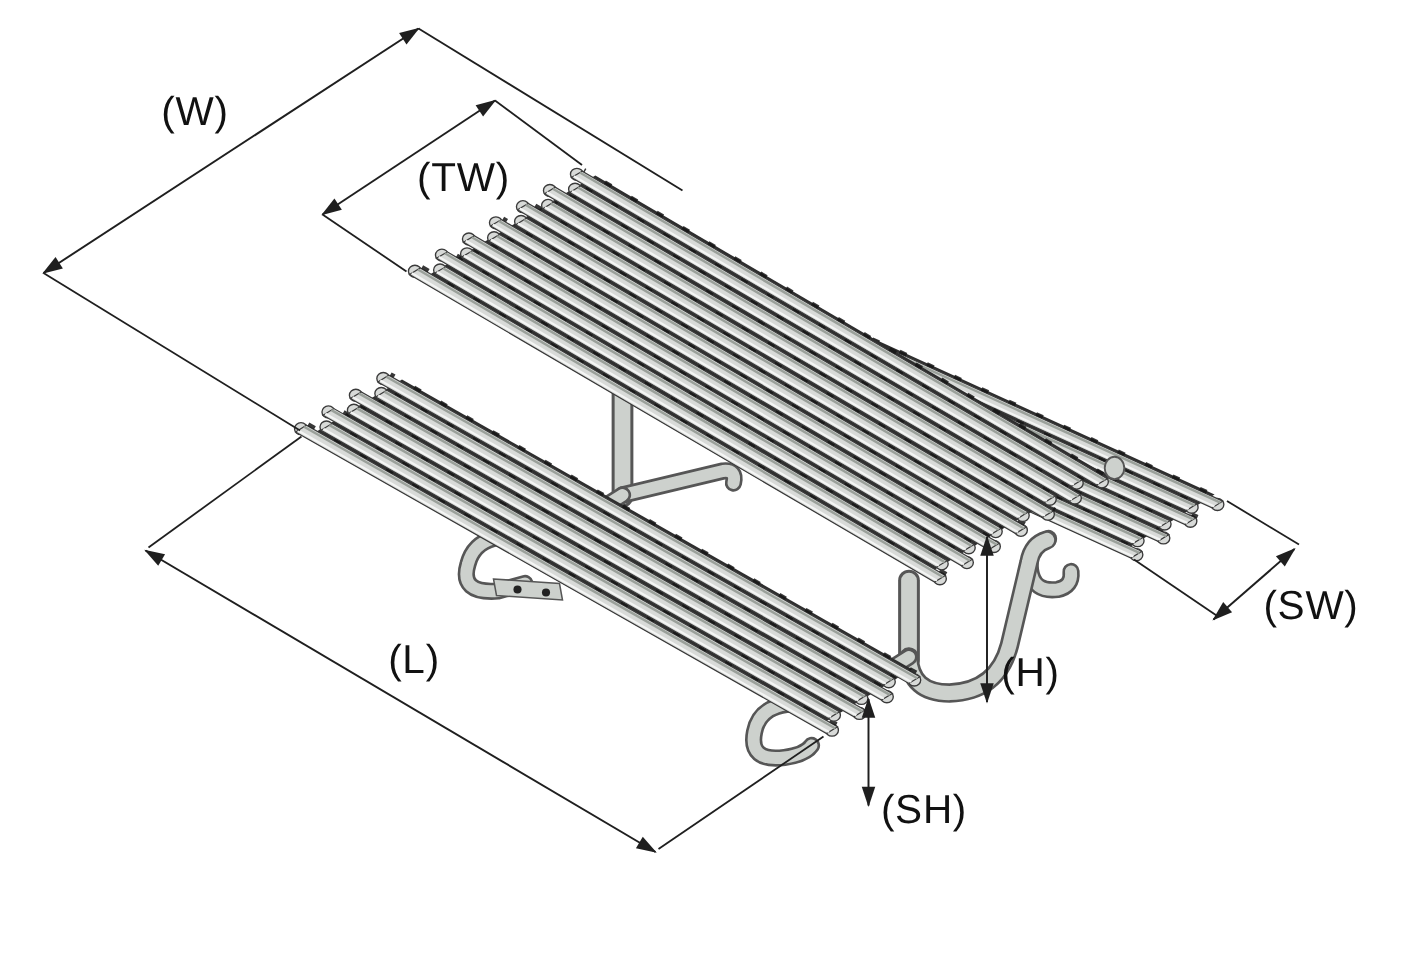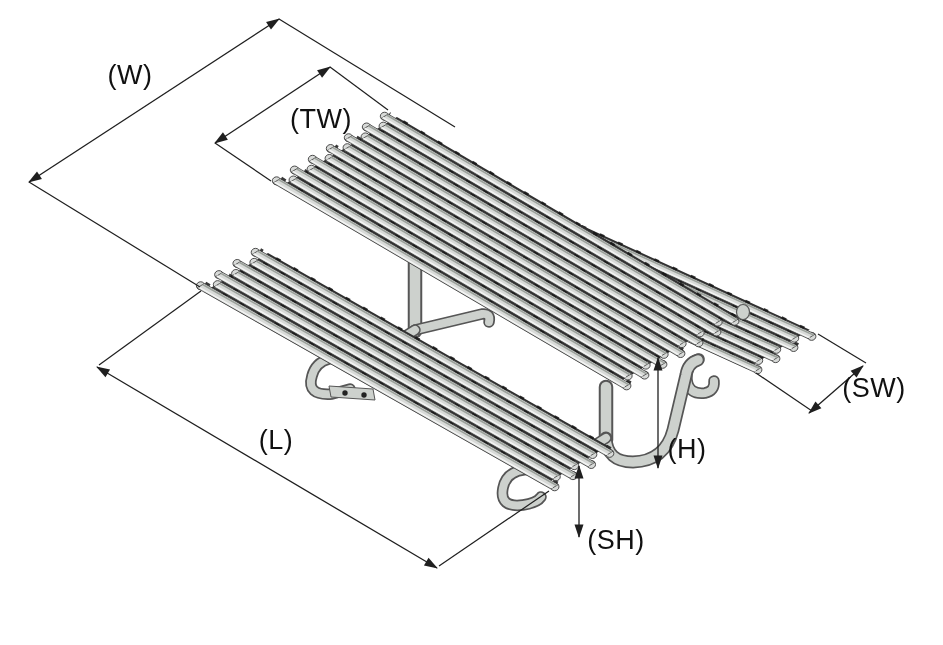--- a/index.html
+++ b/index.html
@@ -235,18 +235,18 @@
         <line x1="97" y1="367" x2="437" y2="568" stroke="#1f1f1f" stroke-width="1.3" marker-start="url(#ahS)" marker-end="url(#ahE)"></line>
         <line x1="818" y1="334" x2="866" y2="363" stroke="#1f1f1f" stroke-width="1.2"></line>
         <line x1="756" y1="373" x2="812" y2="411" stroke="#1f1f1f" stroke-width="1.2"></line>
         <line x1="863" y1="366" x2="809" y2="413" stroke="#1f1f1f" stroke-width="1.3" marker-start="url(#ahS)" marker-end="url(#ahE)"></line>
         <line x1="658" y1="358" x2="658" y2="468" stroke="#1f1f1f" stroke-width="1.3" marker-start="url(#ahS)" marker-end="url(#ahE)"></line>
         <line x1="579" y1="466" x2="579" y2="537" stroke="#1f1f1f" stroke-width="1.3" marker-start="url(#ahS)" marker-end="url(#ahE)"></line>
       </g>
     </svg>
 
   <div class="dim-label" style="left:130px;top:75px">(W)</div>
-  <div class="dim-label" style="left:321px;top:119px">(TW)</div>
+  <div class="dim-label" style="left:309px;top:119px">(TW)</div>
   <div class="dim-label" style="left:276px;top:440px">(L)</div>
-  <div class="dim-label" style="left:874px;top:388px">(SW)</div>
+  <div class="dim-label" style="left:874px;top:404px">(SW)</div>
   <div class="dim-label" style="left:687px;top:449px">(H)</div>
   <div class="dim-label" style="left:616px;top:540px">(SH)</div>
 </div>
 
 </body></html>

